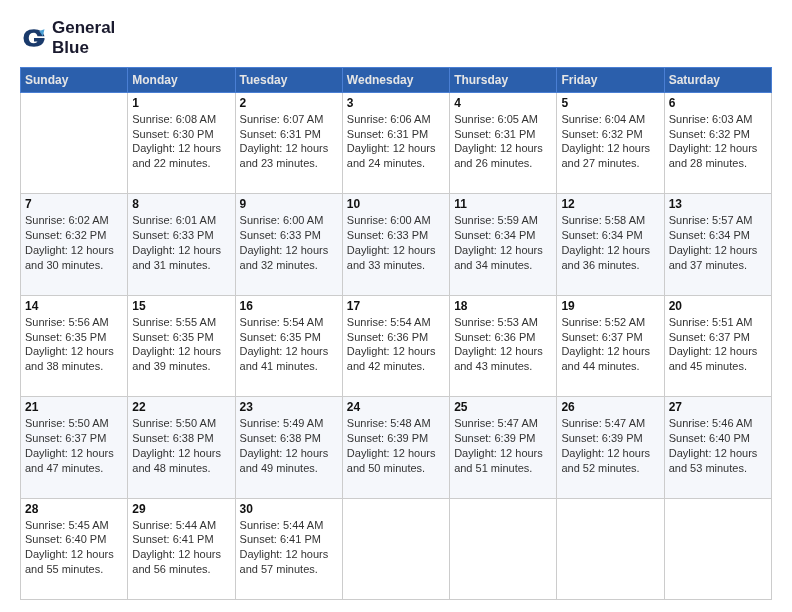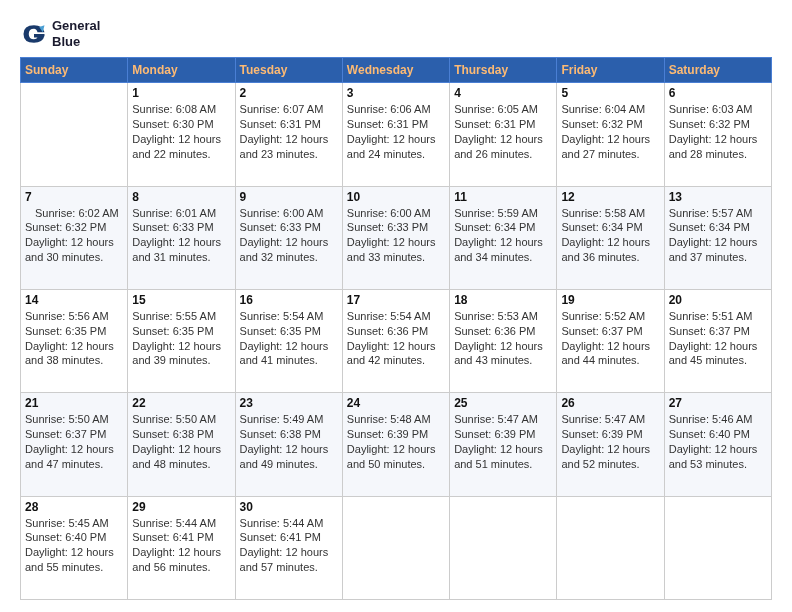--- a/index.html
+++ b/index.html
@@ -22,21 +22,21 @@
       justify-content: space-between;
       align-items: flex-start;
       margin-bottom: 8px;
     }
     .logo {
       display: flex;
       align-items: center;
       gap: 4px;
     }
     .logo-text {
-      font-size: 13px;
+      font-size: 17px;
       font-weight: bold;
       color: #1a1a2e;
       line-height: 1.2;
     }
     .logo-icon {
       width: 28px;
       height: 28px;
     }
     .title-block {
       text-align: right;
@@ -53,21 +53,21 @@
     }
     .calendar {
       flex: 1;
       border: 1px solid #ccc;
       border-collapse: collapse;
       width: 100%;
       table-layout: fixed;
     }
     .calendar th {
       background: #2b5fac;
-      color: #fdba74;
+      color: #e5e5e5;
       font-size: 12px;
       font-weight: bold;
       padding: 5px 4px;
       text-align: left;
       border: 1px solid #4a7fd4;
     }
     .calendar td {
       vertical-align: top;
       border: 1px solid #ccc;
       padding: 3px 4px;
@@ -152,21 +152,21 @@
           <td><span class="day-num">5</span><span class="cell-text" style="white-space: pre-line;">Sunrise: 6:04 AM
 Sunset: 6:32 PM
 Daylight: 12 hours
 and 27 minutes.</span></td>
           <td><span class="day-num">6</span><span class="cell-text" style="white-space: pre-line;">Sunrise: 6:03 AM
 Sunset: 6:32 PM
 Daylight: 12 hours
 and 28 minutes.</span></td>
         </tr>
         <tr>
-          <td><span class="day-num">7</span><span class="cell-text" style="white-space: pre-line; margin-left: 10px;">Sunrise: 6:02 AM
+          <td><span class="day-num">7</span><span class="cell-text" style="white-space: pre-line;">Sunrise: 6:02 AM
 Sunset: 6:32 PM
 Daylight: 12 hours
 and 30 minutes.</span></td>
           <td><span class="day-num">8</span><span class="cell-text" style="white-space: pre-line; text-align: center;">Sunrise: 6:01 AM
 Sunset: 6:33 PM
 Daylight: 12 hours
 and 31 minutes.</span></td>
           <td><span class="day-num">9</span><span class="cell-text" style="white-space: pre-line;">Sunrise: 6:00 AM
 Sunset: 6:33 PM
 Daylight: 12 hours

